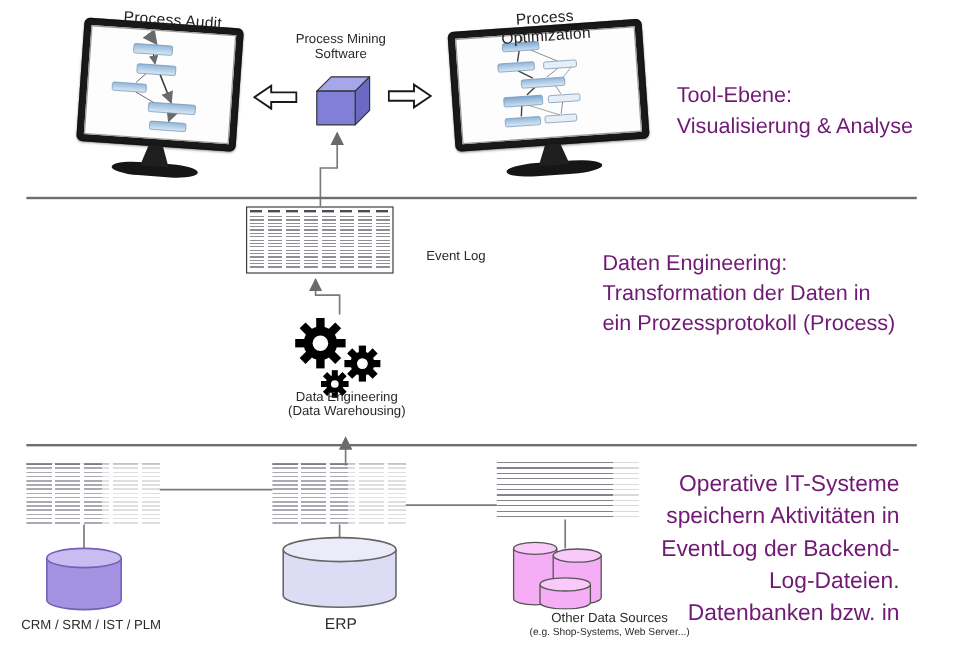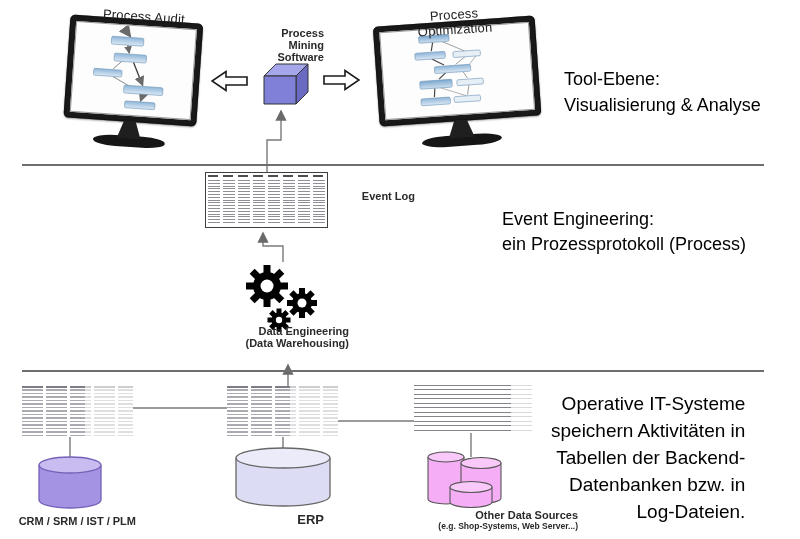--- a/index.html
+++ b/index.html
@@ -13,21 +13,21 @@
   
   .monitor{position:absolute;}
   .bezel{background:#191919;border-radius:5px;padding:6px;box-sizing:border-box;
          box-shadow:0 1px 2px rgba(0,0,0,.4), inset 0 0 2px #000;}
   .screen{width:100%;height:100%;background:#fdfdfd;border:1px solid #9a9a9a;box-sizing:border-box;
           position:relative;overflow:hidden;}
   .neck{margin:-1px auto 0;background:#1f1f1f;clip-path:polygon(26% 0,74% 0,100% 100%,0 100%);}
   .base{margin:-3px auto 0;background:#161616;border-radius:50%/80%;}
   .monitor-title{position:absolute;font-size:13px;color:#222;text-align:center;letter-spacing:.2px;}
   
-  .lbl-s{position:absolute;font-size:11px;color:#2a2a2a;line-height:12px;text-align:right;font-weight:bold;}
+  .lbl-s{position:absolute;font-size:11px;color:#2a2a2a;line-height:12px;text-align:center;}
   
   .eventlog{
     position:absolute;left:205px;top:172px;width:123px;height:56px;background:#fff;
     border:1px solid #3f3f3f;box-sizing:border-box;
   }
   .eventlog .rows{position:absolute;left:2px;right:2px;top:7px;bottom:2px;
     background-image:repeating-linear-gradient(to bottom,#8f8f97 0 1px,transparent 1px 2.8px);}
   .eventlog .cols{position:absolute;left:2px;right:2px;top:6px;bottom:2px;
     background-image:repeating-linear-gradient(to right,transparent 0 12px,#fff 12px 15px);}
   .eventlog .head{position:absolute;left:2px;right:2px;top:1px;height:4px;
@@ -41,21 +41,21 @@
   .simtable .cols{position:absolute;inset:0;
     background-image:repeating-linear-gradient(to right,transparent 0 21px,#fff 21px 24px);}
   .simtable .fade{position:absolute;inset:0;
     background:linear-gradient(to right,transparent 57%,rgba(255,255,255,.62) 57%);}
   .logblock{position:absolute;left:414px;top:385px;width:118px;height:48px;}
   .logblock .rows{position:absolute;inset:0;
     background-image:repeating-linear-gradient(to bottom,#84848c 0 1px,transparent 1px 4.5px);}
   .logblock .fade{position:absolute;inset:0;
     background:linear-gradient(to right,transparent 82%,rgba(255,255,255,.7) 82%);}
   
-  .annot{position:absolute;color:#000000;}
+  .annot{position:absolute;color:#701a75;}
   .annot.tool{left:564px;top:66px;font-size:18px;line-height:26px;}
   .annot.dataeng{left:502px;top:207px;font-size:18px;line-height:25px;}
   .annot.oper{left:551px;top:390px;font-size:19px;line-height:27px;text-align:right;}
   svg{display:block;}
 </style>
 </head>
 <body>
 
 <div class="canvas">
 
@@ -173,21 +173,21 @@
   <div class="annot tool">
     <div>Tool-Ebene:</div>
     <div>Visualisierung &amp; Analyse</div>
   </div>
 
   <div class="eventlog">
     <div class="head"></div>
     <div class="rows"></div>
     <div class="cols"></div>
   </div>
-  <div class="lbl-s" style="left:345px;top:190px;width:70px;">Event Log</div>
+  <div class="lbl-s" style="left:345px;top:208px;width:70px;">Event Log</div>
 
   <svg class="abs" style="left:242px;top:260px;" width="84" height="76" viewBox="0 0 84 76">
     <g fill="#000">
       <g transform="translate(25,26)">
         <g>
           <rect x="-3.5" y="-21" width="7" height="9"></rect>
           <rect x="-3.5" y="-21" width="7" height="9" transform="rotate(45)"></rect>
           <rect x="-3.5" y="-21" width="7" height="9" transform="rotate(90)"></rect>
           <rect x="-3.5" y="-21" width="7" height="9" transform="rotate(135)"></rect>
           <rect x="-3.5" y="-21" width="7" height="9" transform="rotate(180)"></rect>
@@ -227,21 +227,22 @@
           <circle r="3.2" fill="#fff"></circle>
       </g>
     </g>
   </svg>
   <div class="lbl-s" style="left:229px;top:325px;width:120px;">
     <div>Data Engineering</div>
     <div>(Data Warehousing)</div>
   </div>
 
   <div class="annot dataeng">
-    <div>Event Engineering:</div>
+    <div>Daten Engineering:</div>
+    <div>Transformation der Daten in</div>
     <div>ein Prozessprotokoll (Process)</div>
   </div>
 
   <div class="simtable" style="left:22px;top:386px;">
     <div class="rows"></div>
       <div class="cols"></div>
       <div class="fade"></div>
   </div>
   <div class="simtable" style="left:227px;top:386px;">
     <div class="rows"></div>
@@ -276,18 +277,18 @@
     </g>
   </svg>
   <div class="lbl-s" style="left:401px;top:509px;width:140px;margin-left:37px;">
     <div>Other Data Sources</div>
     <div style="font-size:8.5px;line-height:10px;">(e.g. Shop-Systems, Web Server...)</div>
   </div>
 
   <div class="annot oper">
     <div>Operative IT-Systeme</div>
     <div>speichern Aktivitäten in</div>
-    <div>Tabellen der Backend-</div>
+    <div>EventLog der Backend-</div>
+    <div>Log-Dateien.</div>
     <div>Datenbanken bzw. in</div>
-    <div>Log-Dateien.</div>
   </div>
 
 </div>
 
 </body></html>

